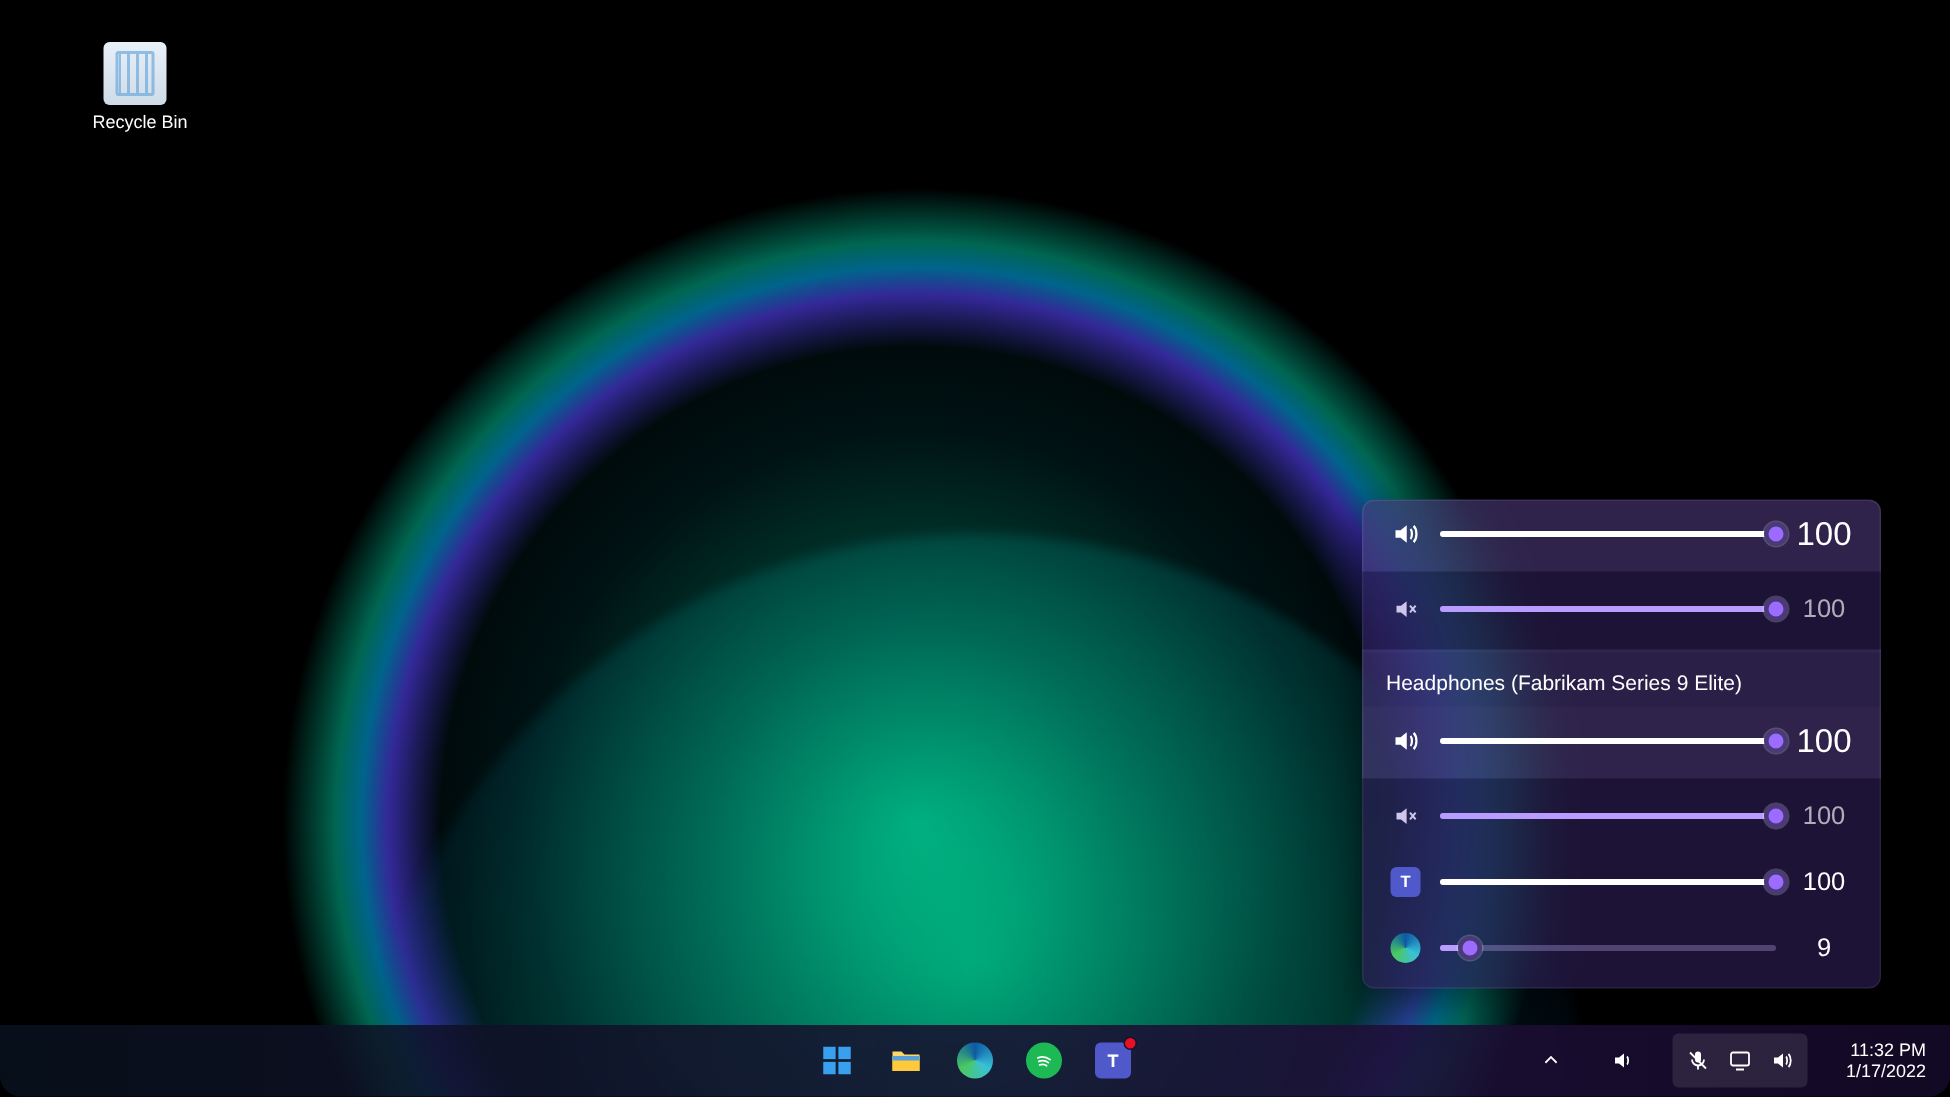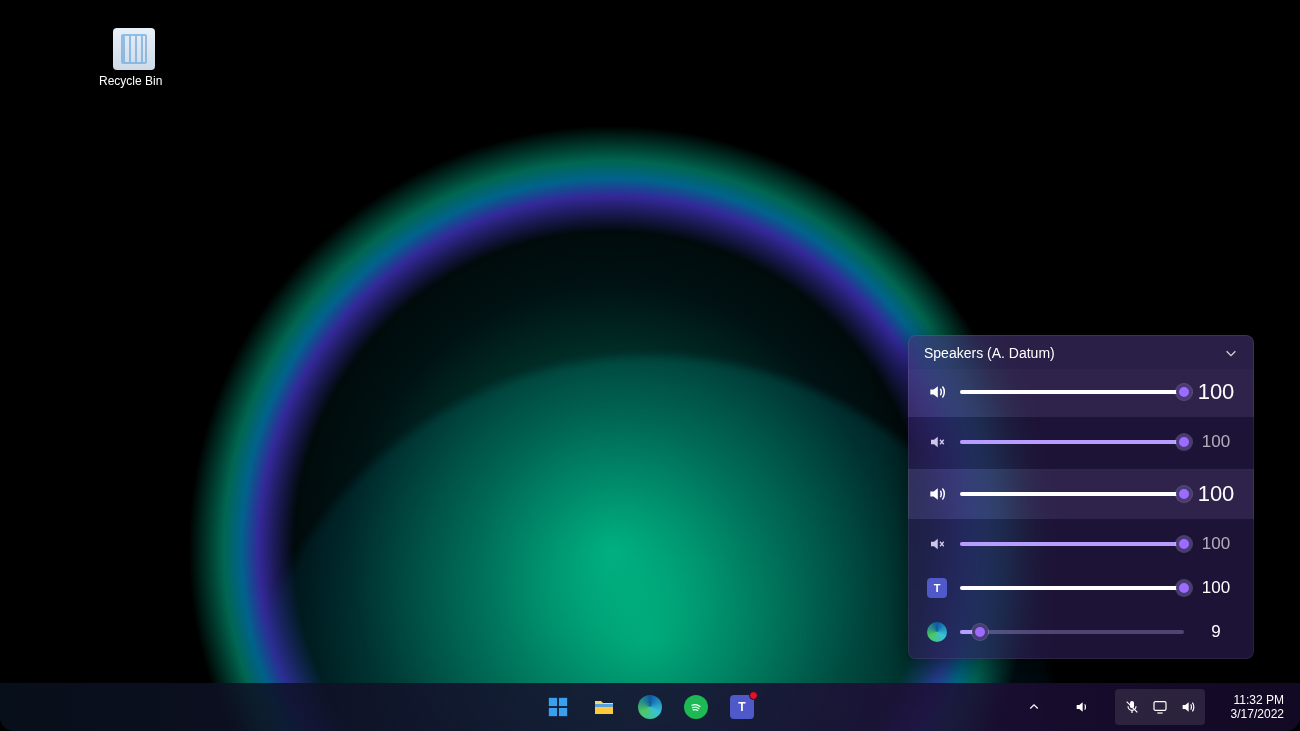--- a/index.html
+++ b/index.html
@@ -21,23 +21,22 @@
   .sphere-glow{
     position:absolute; left:50%; top:50%; width:820px; height:820px;
     margin-left:-410px; margin-top:-10px;
     border-radius:50%;
     background: radial-gradient(circle at 50% 35%, rgba(0,255,180,0.5) 0%, rgba(0,200,160,0.35) 25%, rgba(0,80,120,0.15) 55%, rgba(0,0,0,0) 70%);
     filter: blur(4px);
   }
   
   .desktop-icon {
     position: absolute; left: 55px; top: 28px; width: 70px;
-    text-align: left; color: #fff; font-size: 12px;
+    text-align: right; color: #fff; font-size: 12px;
     cursor: pointer;
-    margin-left: 44px;
   }
   .desktop-icon .bin {
     width: 42px; height: 42px; margin: 0 auto 4px;
     background: linear-gradient(180deg,#e8f0f8,#cfdbe8);
     border-radius: 4px; position: relative;
   }
   .desktop-icon .bin::before{
     content:""; position:absolute; top:6px; left:8px; right:8px; bottom:6px;
     border:2px solid #5aa0d8; border-radius:2px; opacity:.6;
     background: repeating-linear-gradient(90deg,#5aa0d8 0 2px, transparent 2px 6px);
@@ -131,28 +130,20 @@
   <div class="sphere-glow"></div>
 </div>
 
 <div class="desktop-icon">
   <div class="bin"></div>
   <span>Recycle Bin</span>
 </div>
 
 <div class="volume-flyout">
 
-  <div class="device-header">
-    <span>Speakers (A. Datum)</span>
-    <span class="chev">
-      <svg width="14" height="14" viewBox="0 0 16 16" fill="none" stroke="#fff" stroke-width="1.5">
-          <path d="M3 6l5 5 5-5"></path>
-        </svg>
-    </span>
-  </div>
   <div class="slider-row primary">
     <span class="icon">
       <svg width="20" height="20" viewBox="0 0 24 24" fill="none" stroke="#fff" stroke-width="1.8">
           <path d="M4 9v6h4l5 4V5L8 9H4z" fill="#fff" stroke="none"></path>
           <path d="M16 8c1.5 1.5 1.5 6.5 0 8"></path>
           <path d="M18.5 5.5c3 3 3 10 0 13"></path>
         </svg>
     </span>
     <div class="track">
       <div class="rail"></div>
@@ -173,20 +164,23 @@
         <div class="rail"></div>
           <div class="fill" style="width:100%"></div>
           <div class="thumb" style="left:100%"></div>
       </div>
       <span class="val" style="opacity:.65">100</span>
     </div>
   </div>
 
   <div class="separator"></div>
 
+  <div class="device-header" style="padding-top:12px">
+    <span>Headphones (Fabrikam Series 9 Elite)</span>
+  </div>
   <div class="slider-row primary">
     <span class="icon">
       <svg width="20" height="20" viewBox="0 0 24 24" fill="none" stroke="#fff" stroke-width="1.8">
           <path d="M4 9v6h4l5 4V5L8 9H4z" fill="#fff" stroke="none"></path>
           <path d="M16 8c1.5 1.5 1.5 6.5 0 8"></path>
           <path d="M18.5 5.5c3 3 3 10 0 13"></path>
         </svg>
     </span>
     <div class="track">
       <div class="rail"></div>
@@ -304,16 +298,16 @@
       <div class="tb-btn" style="width:26px">
         <svg width="16" height="16" viewBox="0 0 24 24" fill="none" stroke="#fff" stroke-width="1.8">
             <path d="M4 9v6h4l5 4V5L8 9H4z" fill="#fff" stroke="none"></path>
             <path d="M16 8c1.5 1.5 1.5 6.5 0 8"></path>
             <path d="M18.5 5.5c3 3 3 10 0 13"></path>
           </svg>
       </div>
     </div>
     <div class="clock">
       <div>11:32 PM</div>
-      <div>3/17/2022</div>
+      <div>1/17/2022</div>
     </div>
   </div>
 </div>
 
 </body></html>

